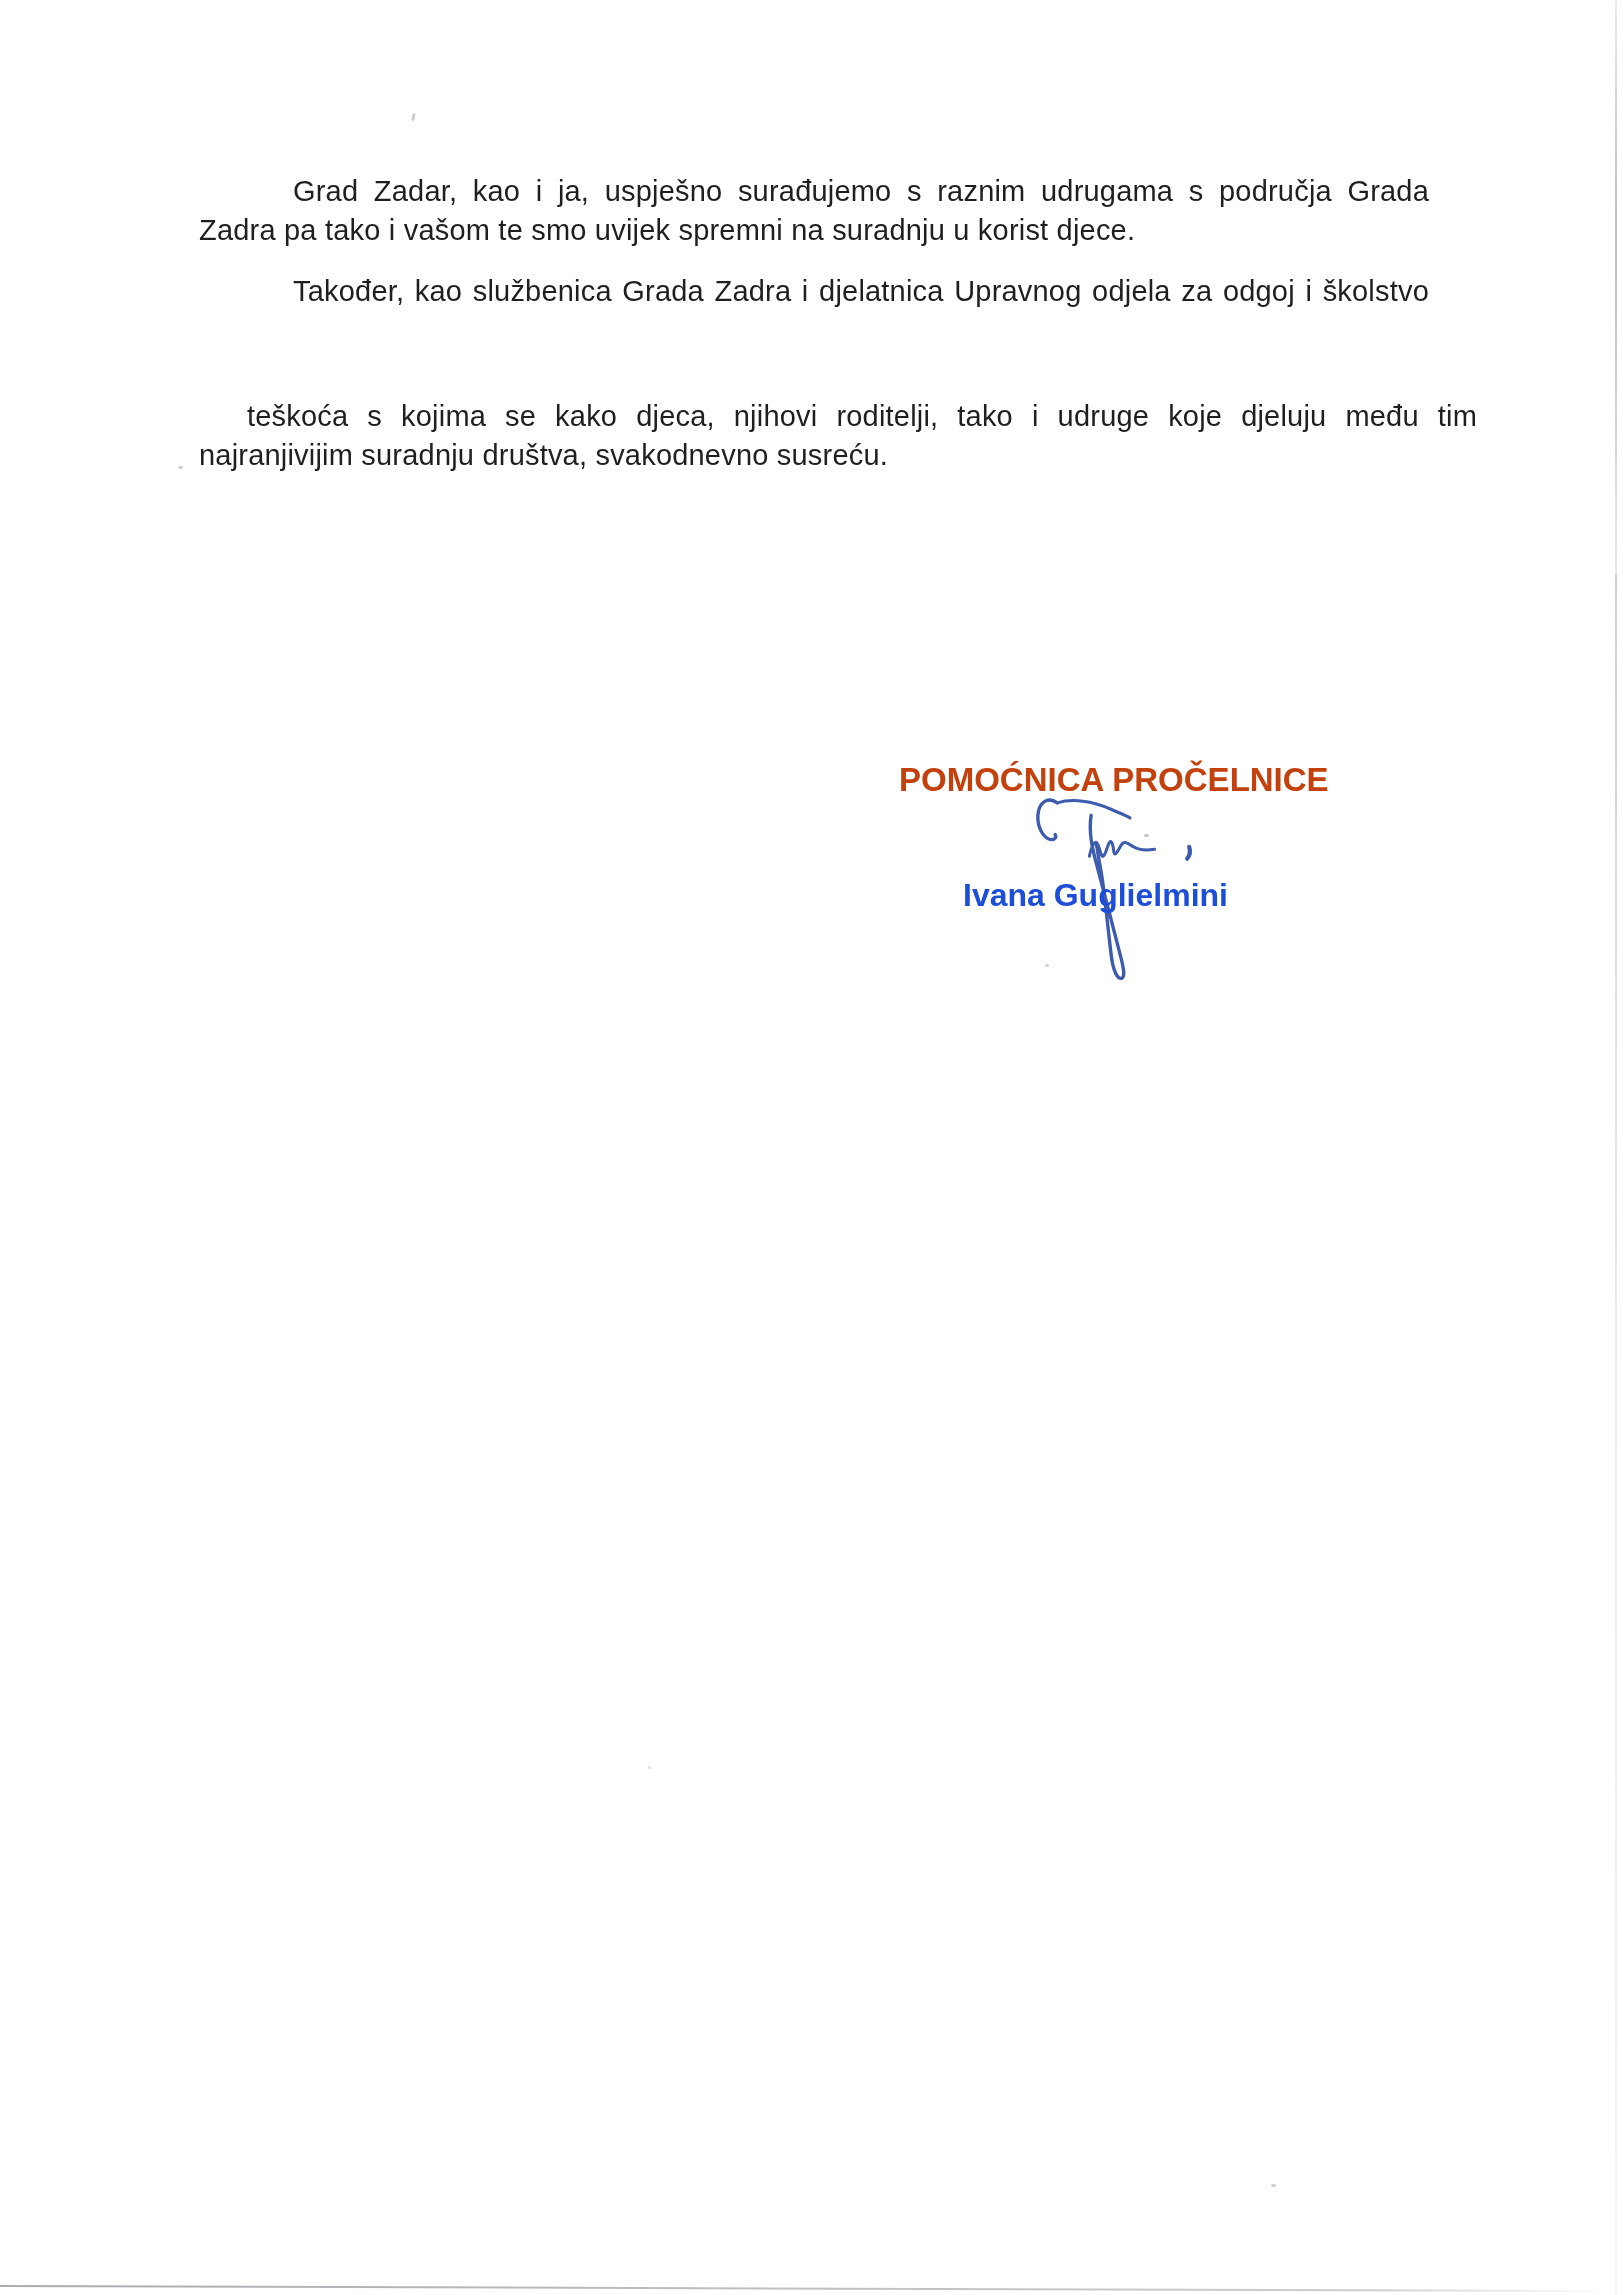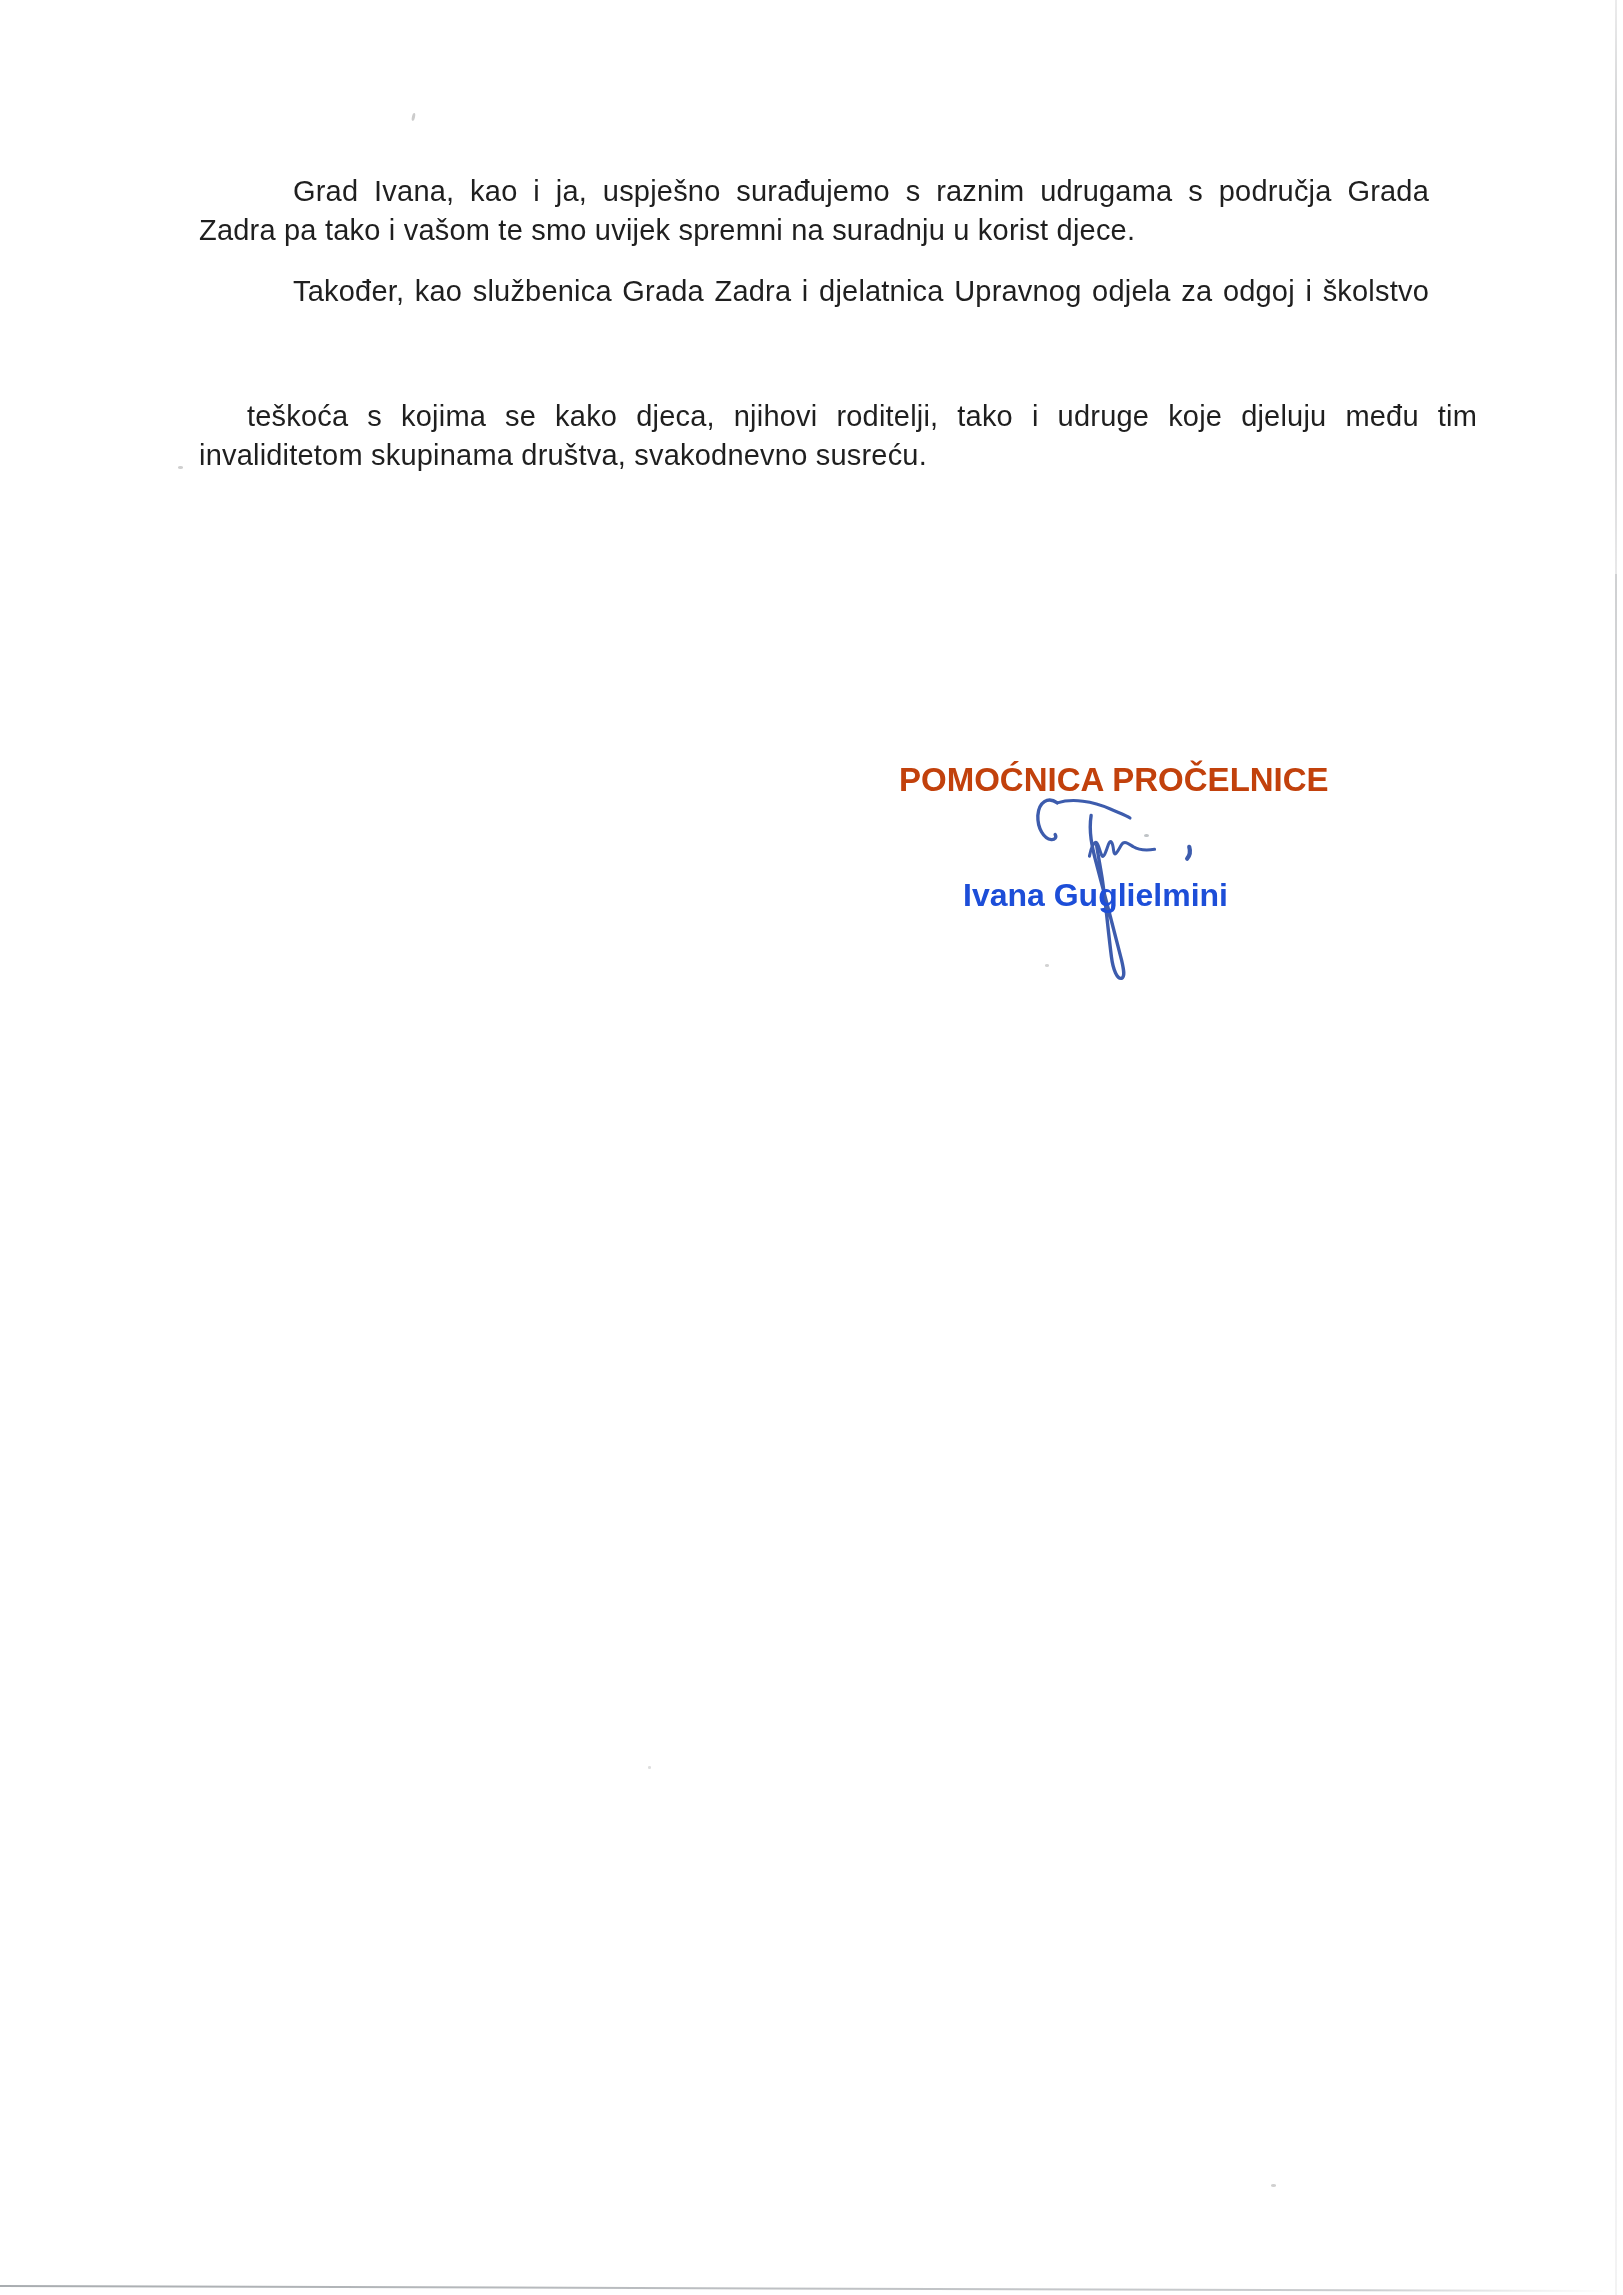--- a/index.html
+++ b/index.html
@@ -62,26 +62,26 @@
       rgba(210,210,212,0.4) 60%,
       rgba(215,215,217,0.3) 100%);
   }
   .speck{ background:#c9c9c9; border-radius:50%; }
 </style>
 </head>
 <body>
 
 <div class="page">
 
-  <div class="line just" style="left:293px; top:172px; width:1136px;">Grad Ivana, kao i ja, uspješno surađujemo s raznim udrugama s područja Grada</div>
+  <div class="line just" style="left:293px; top:172px; width:1136px;">Grad Zadar, kao i ja, uspješno surađujemo s raznim udrugama s područja Grada</div>
   <div class="line last" style="left:199px; top:211px; width:1230px;">Zadra pa tako i vašom te smo uvijek spremni na suradnju u korist djece.</div>
 
   <div class="line just" style="left:293px; top:272px; width:1136px;">Također, kao službenica Grada Zadra i djelatnica Upravnog odjela za odgoj i školstvo</div>
   <div class="line just" style="left:199px; top:397px; width:1230px;margin-left:48px;">teškoća s kojima se kako djeca, njihovi roditelji, tako i udruge koje djeluju među tim</div>
-  <div class="line last" style="left:199px; top:436px; width:1230px;">invaliditetom skupinama društva, svakodnevno susreću.</div>
+  <div class="line last" style="left:199px; top:436px; width:1230px;">najranjivijim suradnju društva, svakodnevno susreću.</div>
 
 
   <div class="sig-title">POMOĆNICA PROČELNICE</div>
 
   <svg class="signature-svg" viewBox="0 0 320 240" xmlns="http://www.w3.org/2000/svg">
     <g fill="none" stroke="#3d5cad" stroke-linecap="round" stroke-linejoin="round">
 
       <path stroke-width="4" d="M 90,14 C 79,6 68,13 67,29 C 66.5,44 74,56.5 83,57.5 C 87,57.8 89.5,55 87.5,51.5"></path>
 
       <path stroke-width="3.6" d="M 90,14 C 108,8.5 132,12 152,21 C 162,25.5 171,28.5 176,32"></path>

